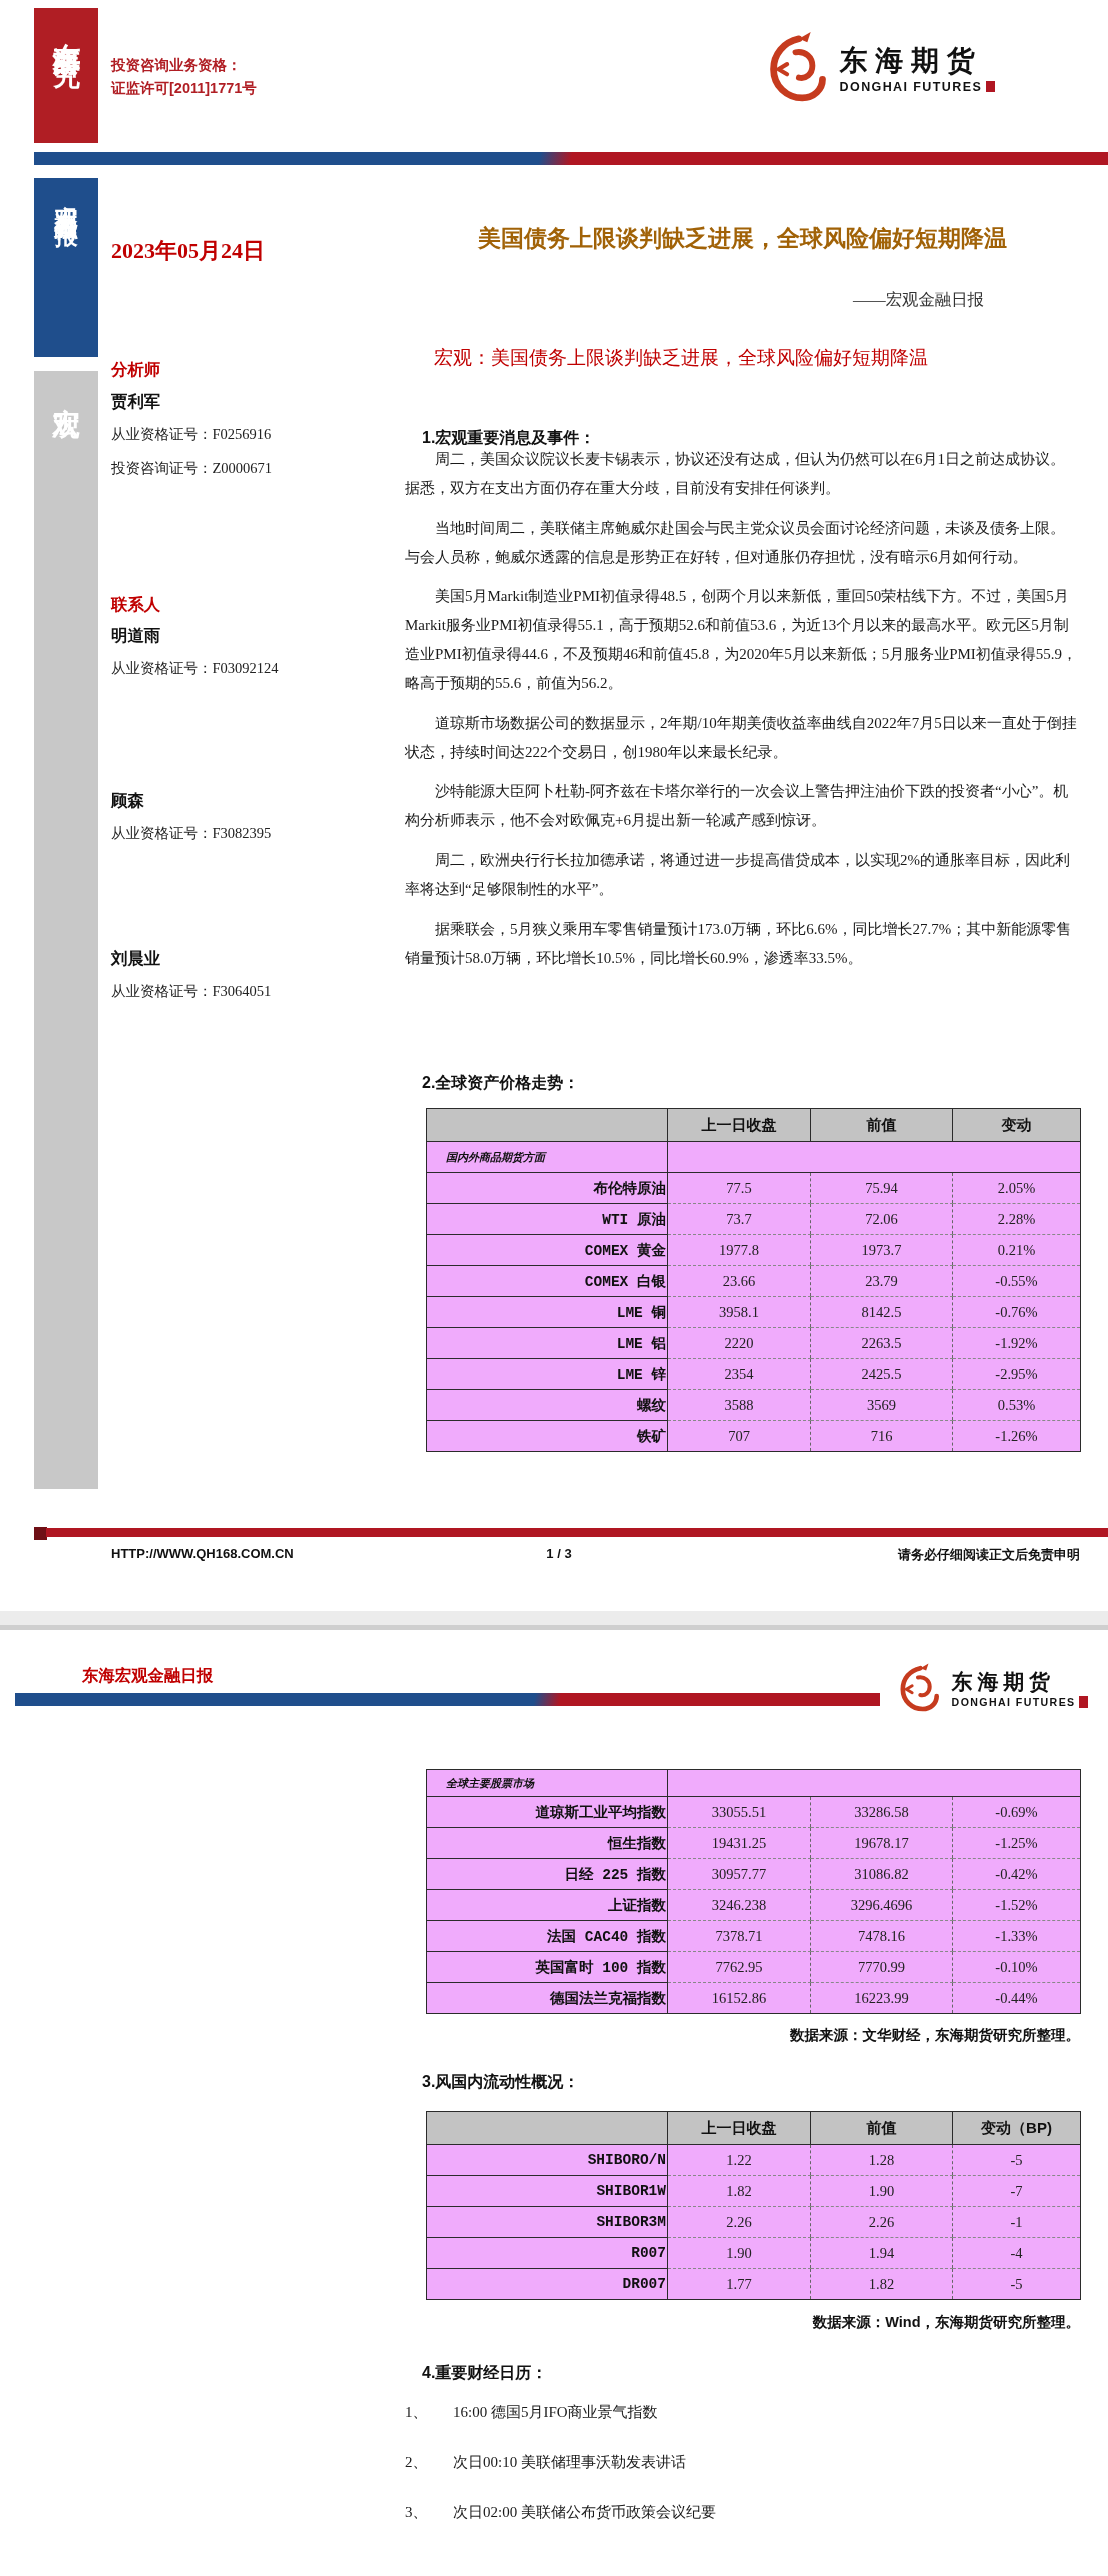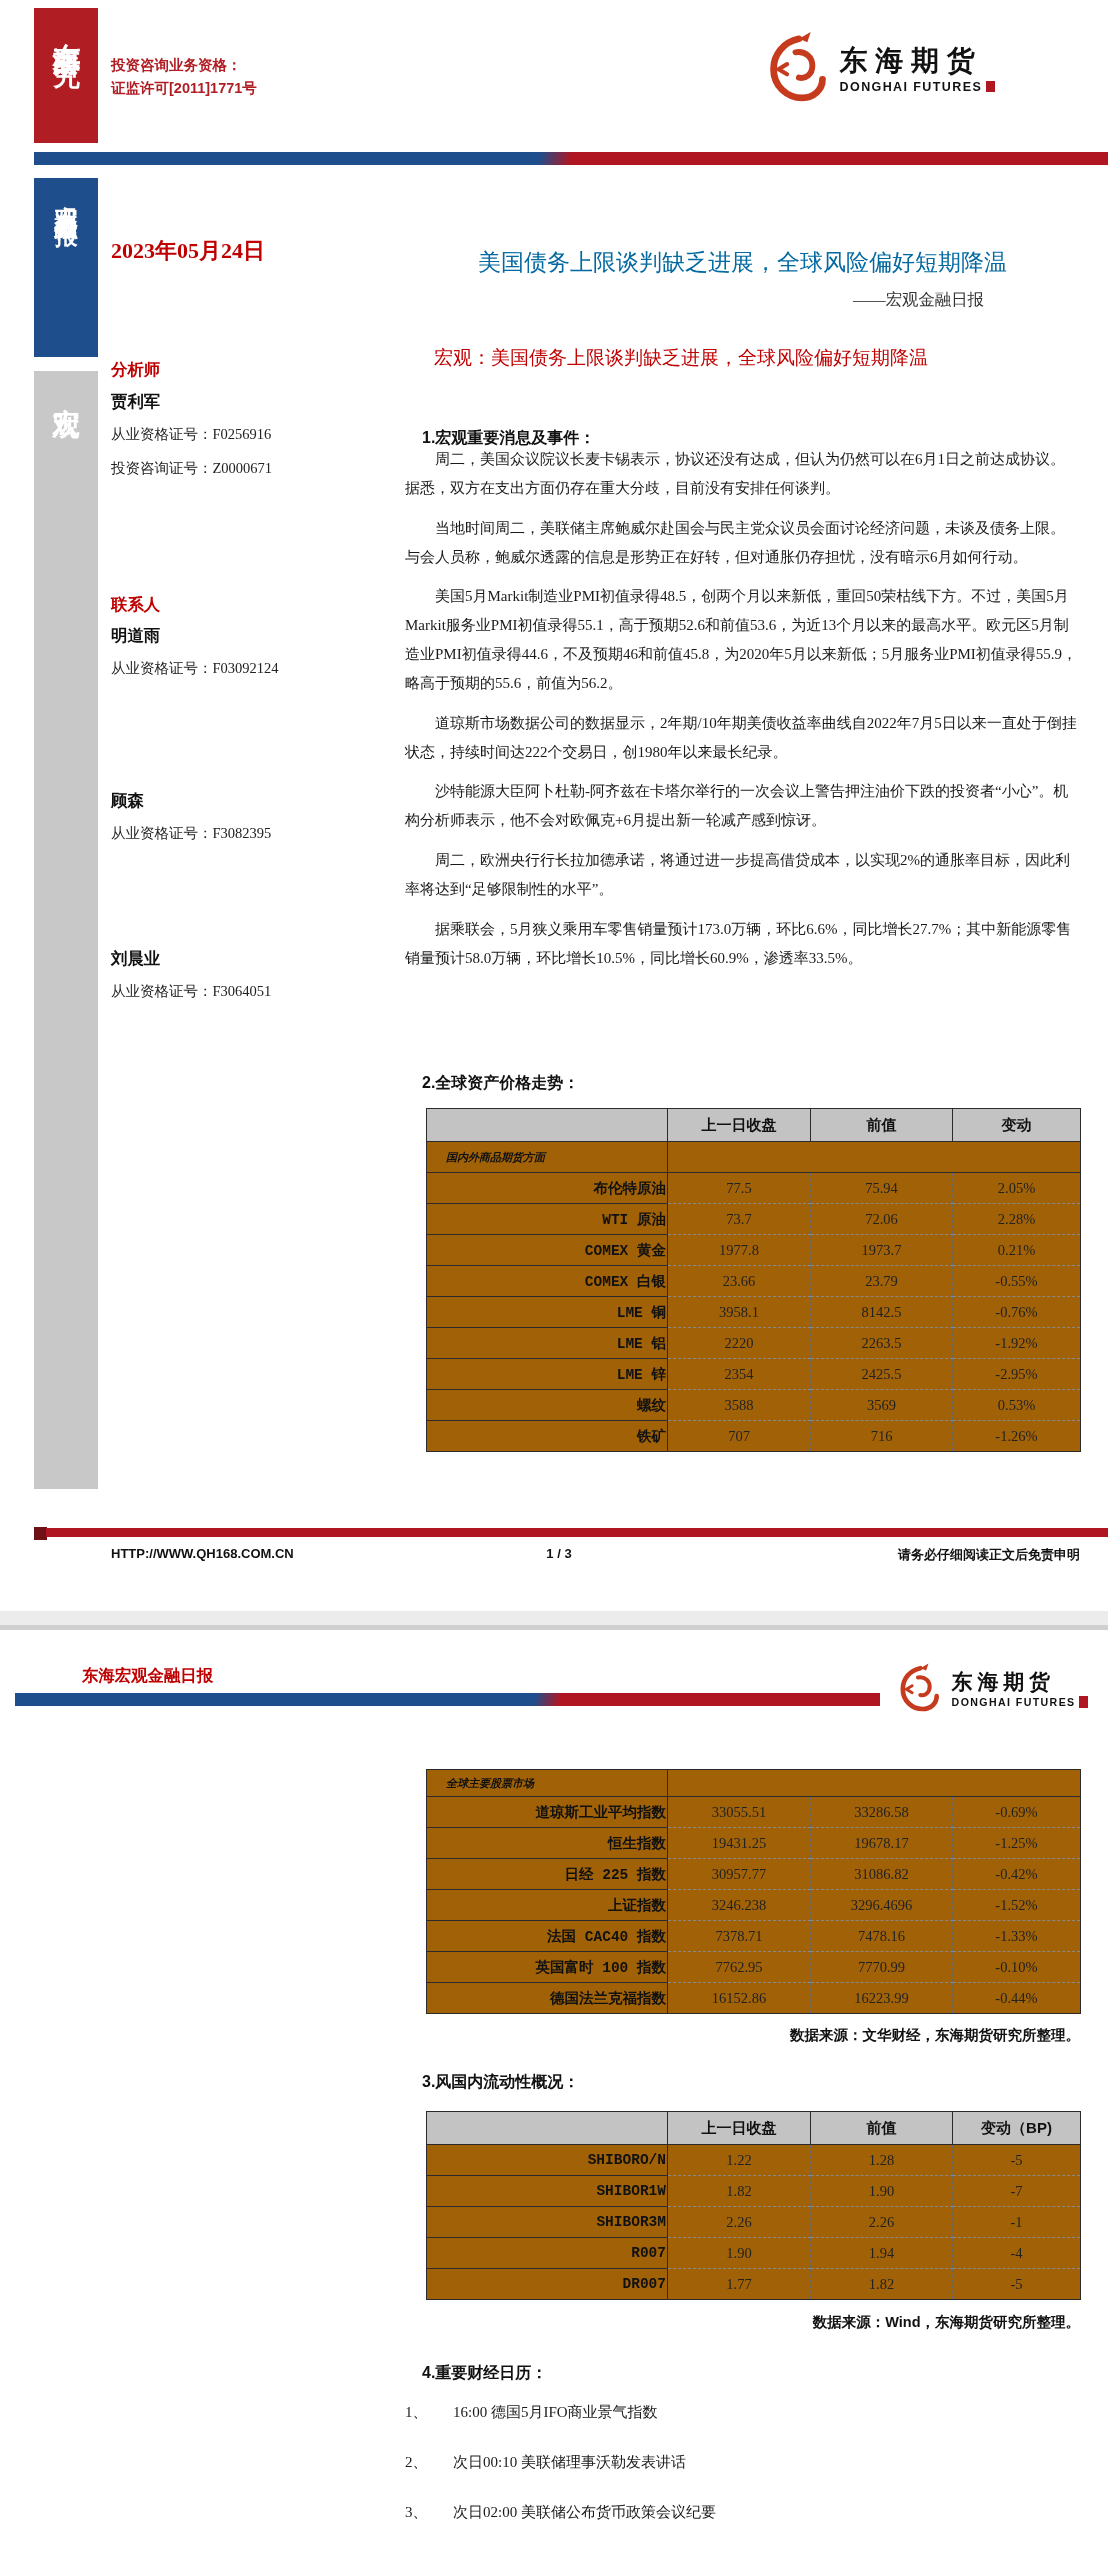--- a/index.html
+++ b/index.html
@@ -30,43 +30,43 @@
   .logo1 .logo-cn{font-size:28px;letter-spacing:7.7px;}
   .logo2 .logo-cn{font-size:21px;letter-spacing:4.8px;}
   .logo-en-row{display:flex;align-items:center;gap:3.9px;}
   .logo-en{font-weight:bold;color:#111;font-family:"Liberation Sans",sans-serif;letter-spacing:1.4px;}
   .logo1 .logo-en{font-size:12.5px;}
   .logo2 .logo-en{font-size:10.6px;}
   .logo-sq{display:inline-block;width:8.7px;height:11.6px;background:#b01622;}
 
   
   .date{position:absolute;left:111px;top:236px;color:#c00000;font-weight:bold;font-size:22px;}
-  .title{position:absolute;left:405px;top:247px;width:675px;margin:0;text-align:center;
-         color:#0369a1;font-weight:normal;font-size:23px;}
+  .title{position:absolute;left:405px;top:223px;width:675px;margin:0;text-align:center;
+         color:#a16207;font-weight:bold;font-size:23px;}
   .subtitle{position:absolute;left:405px;top:289px;width:675px;text-align:right;
             padding-right:96px;box-sizing:border-box;color:#333;font-size:16.4px;}
 
   
   .t-label{position:absolute;left:111px;color:#c00000;font-weight:bold;font-size:16.4px;
            font-family:"Liberation Sans",sans-serif;}
   .t-name{position:absolute;left:111px;color:#111;font-weight:bold;font-size:16.4px;
           font-family:"Liberation Sans",sans-serif;}
   .t-cert{position:absolute;left:111px;color:#222;font-size:14.5px;}
 
   
   .section-header{position:absolute;left:390px;top:345px;width:689px;color:#c00000;
                   font-weight:normal;font-size:19px;font-family:"Liberation Sans",sans-serif;margin-left:44px;}
   .s-title{position:absolute;left:422px;color:#111;font-weight:bold;font-size:16px;
            font-family:"Liberation Sans",sans-serif;}
   .paras{position:absolute;left:405px;top:445px;width:673px;font-size:15px;color:#1a1a1a;}
   .paras p{margin:0 0 10.6px 0;line-height:29px;text-indent:2em;}
 
   
   table.rtable{position:absolute;border-collapse:collapse;table-layout:fixed;width:653px;
-               border:1.9px solid #2b2b2b;background:#a16207;}
+               border:1.9px solid #2b2b2b;background:#f0abfc;}
   .rtable th{background:#c3c3c3;font-weight:bold;font-size:15px;color:#111;
              font-family:"Liberation Sans",sans-serif;border-left:1px solid #2b2b2b;
              border-bottom:1px solid #2b2b2b;}
   .rtable th:first-child{border-left:none;}
   .rtable td{font-size:14.5px;}
   .rtable td.lbl{font-weight:bold;color:#111;text-align:right;padding-left:36px;
                  font-family:Liberation Mono, monospace;border-bottom:1px solid #2b2b2b;}
   .rtable td.val{text-align:center;color:#222;border-left:1px dashed #666;
                  border-bottom:1px dashed #888;font-family:"Liberation Serif",serif;}
   .rtable td:nth-child(2){border-left:1px solid #2b2b2b;}

